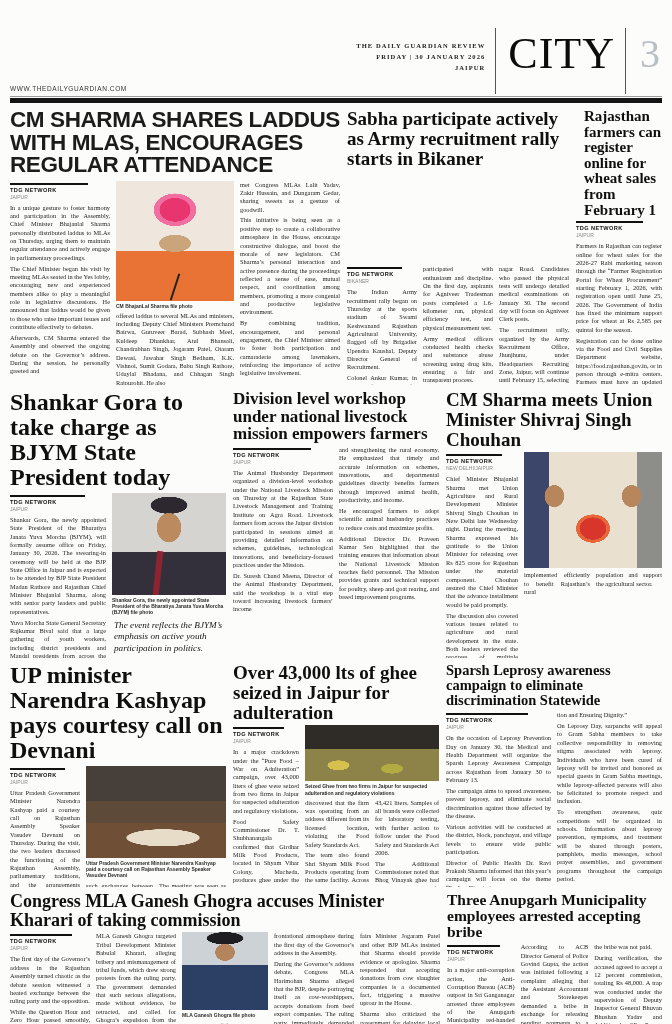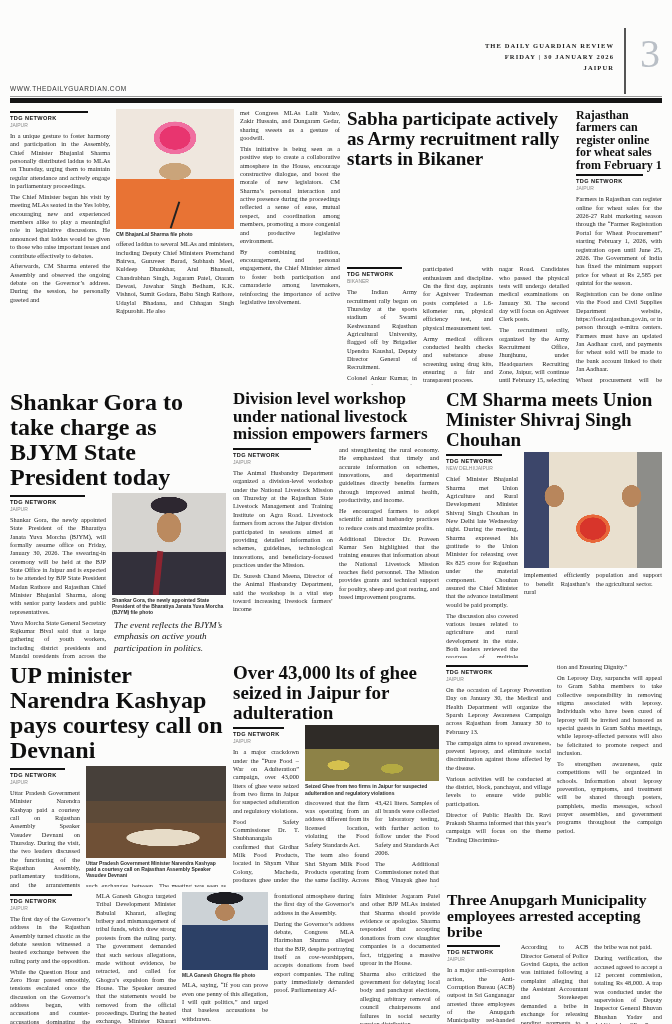--- a/index.html
+++ b/index.html
@@ -23,21 +23,21 @@
   .page-num { font-size:40px; color:#b9bfc6; padding:8px 2px 0 14px; line-height:1; }
   .mast-rule-thin { height:1px; background:#9a9a9a; }
   .mast-rule-thick { height:5px; background:#151515; margin-top:1px; }
   
   main { padding-top:6px; }
   .band { display:flex; gap:7px; overflow:hidden; }
   .art { overflow:hidden; }
   .hl { color:#0f0f0f; line-height:1.04; margin-bottom:3px; }
   .hl-sans { font-family:"Liberation Sans", sans-serif; font-weight:800; font-size:22.5px; line-height:1.0; letter-spacing:-.4px; margin-bottom:4px; }
   .h19 { font-size:19px; } .h22 { font-size:24px; } .h16 { font-size:17px; }
-  .h14 { font-size:14.5px; } .h12 { font-size:12px; } .h18 { font-size:18px; } .h15 { font-size:15.5px; }
+  .h14 { font-size:14.5px; } .h12 { font-size:15px;margin-left:8px; } .h18 { font-size:18px; } .h15 { font-size:15.5px; }
   .byline { border-top:2px solid #111; width:78%; padding-top:2px; margin:2px 0 4px 0; }
   .byline .net { font-family:"Liberation Sans", sans-serif; font-weight:bold; font-size:5.6px; letter-spacing:.4px; color:#111; }
   .byline .loc { font-family:"Liberation Sans", sans-serif; font-size:5px; color:#8a8a8a; margin-top:1px; }
   .cols { display:flex; gap:6px; }
   .col { flex:1 1 0; overflow:hidden; }
   .body-txt p { font-size:6.35px; line-height:1.32; text-align:justify; margin-bottom:2.5px; }
   .caption { font-family:"Liberation Sans", sans-serif; font-weight:bold; font-size:5px; line-height:1.25; color:#2b2b2b; margin:2px 0 3px 0; }
   .pullquote { font-style:italic; font-size:9.2px; line-height:1.25; text-align:left; color:#151515; margin:4px 2px 4px 2px; }
   .photo { width:100%; position:relative; overflow:hidden; }
   
@@ -98,32 +98,34 @@
 
   <header class="masthead">
     <div class="site-url">WWW.THEDAILYGUARDIAN.COM</div>
     <div class="mast-right">
       <div class="pub-info">
         <div>THE DAILY GUARDIAN REVIEW</div>
         <div>FRIDAY | 30 JANUARY 2026</div>
         <div>JAIPUR</div>
       </div>
       <div class="v-rule"></div>
+      <div class="section-name">CITY</div>
       <div class="v-rule"></div>
       <div class="page-num">3</div>
     </div>
   </header>
   <div class="mast-rule-thin"></div>
   <div class="mast-rule-thick"></div>
 
   <main>
 
     <section class="band" style="height:276px;">
 
       <article class="art" style="width:330px; flex:0 0 330px;">
+        <h1 class="hl-sans">CM SHARMA SHARES LADDUS WITH MLAS, ENCOURAGES REGULAR ATTENDANCE</h1>
         <div class="cols">
           <div class="col body-txt">
             <div class="byline">
               <div class="net">TDG NETWORK</div>
               <div class="loc">JAIPUR</div>
             </div>
             <div>
                 <p>In a unique gesture to foster harmony and participation in the Assembly, Chief Minister Bhajanlal Sharma personally distributed laddus to MLAs on Thursday, urging them to maintain regular attendance and actively engage in parliamentary proceedings.</p>
                 <p>The Chief Minister began his visit by meeting MLAs seated in the Yes lobby, encouraging new and experienced members alike to play a meaningful role in legislative discussions. He announced that laddus would be given to those who raise important issues and contribute effectively to debates.</p>
                 <p>Afterwards, CM Sharma entered the Assembly and observed the ongoing debate on the Governor’s address. During the session, he personally greeted and</p>
@@ -316,20 +318,21 @@
               <div class="body-txt">
                   <p>43,421 liters. Samples of all brands were collected for laboratory testing, with further action to follow under the Food Safety and Standards Act 2006.</p>
                   <p>The Additional Commissioner noted that Bhog Vinayak ghee had previously tested unsafe in Jaipur’s Central Laboratory, prompting a statewide recall. Authorities are also considering revocation of the firm’s food license due to repeated violations.</p>
                 </div>
             </div>
           </div>
         </div>
       </article>
 
       <article class="art" style="width:216px; flex:0 0 216px;">
+        <h1 class="hl h14">Sparsh Leprosy awareness campaign to eliminate discrimination Statewide</h1>
         <div class="cols">
           <div class="col body-txt">
             <div class="byline">
               <div class="net">TDG NETWORK</div>
               <div class="loc">JAIPUR</div>
             </div>
             <div>
                 <p>On the occasion of Leprosy Prevention Day on January 30, the Medical and Health Department will organize the Sparsh Leprosy Awareness Campaign across Rajasthan from January 30 to February 13.</p>
                 <p>The campaign aims to spread awareness, prevent leprosy, and eliminate social discrimination against those affected by the disease.</p>
                 <p>Various activities will be conducted at the district, block, panchayat, and village levels to ensure wide public participation.</p>
@@ -341,20 +344,21 @@
               <p>On Leprosy Day, sarpanchs will appeal to Gram Sabha members to take collective responsibility in removing stigma associated with leprosy. Individuals who have been cured of leprosy will be invited and honored as special guests in Gram Sabha meetings, while leprosy-affected persons will also be felicitated to promote respect and inclusion.</p>
               <p>To strengthen awareness, quiz competitions will be organized in schools. Information about leprosy prevention, symptoms, and treatment will be shared through posters, pamphlets, media messages, school prayer assemblies, and government programs throughout the campaign period.</p>
             </div>
         </div>
       </article>
     </section>
 
     <section class="band" style="height:170px;">
 
       <article class="art" style="width:430px; flex:0 0 430px;">
+        <h1 class="hl h18">Congress MLA Ganesh Ghogra accuses Minister Kharari of taking commission</h1>
         <div class="cols">
           <div class="col body-txt">
             <div class="byline">
               <div class="net">TDG NETWORK</div>
               <div class="loc">JAIPUR</div>
             </div>
             <div>
                 <p>The first day of the Governor’s address in the Rajasthan Assembly turned chaotic as the debate session witnessed a heated exchange between the ruling party and the opposition.</p>
                 <p>While the Question Hour and Zero Hour passed smoothly, tensions escalated once the discussion on the Governor’s address began, with accusations and counter-accusations dominating the proceedings. Congress</p>
               </div>

